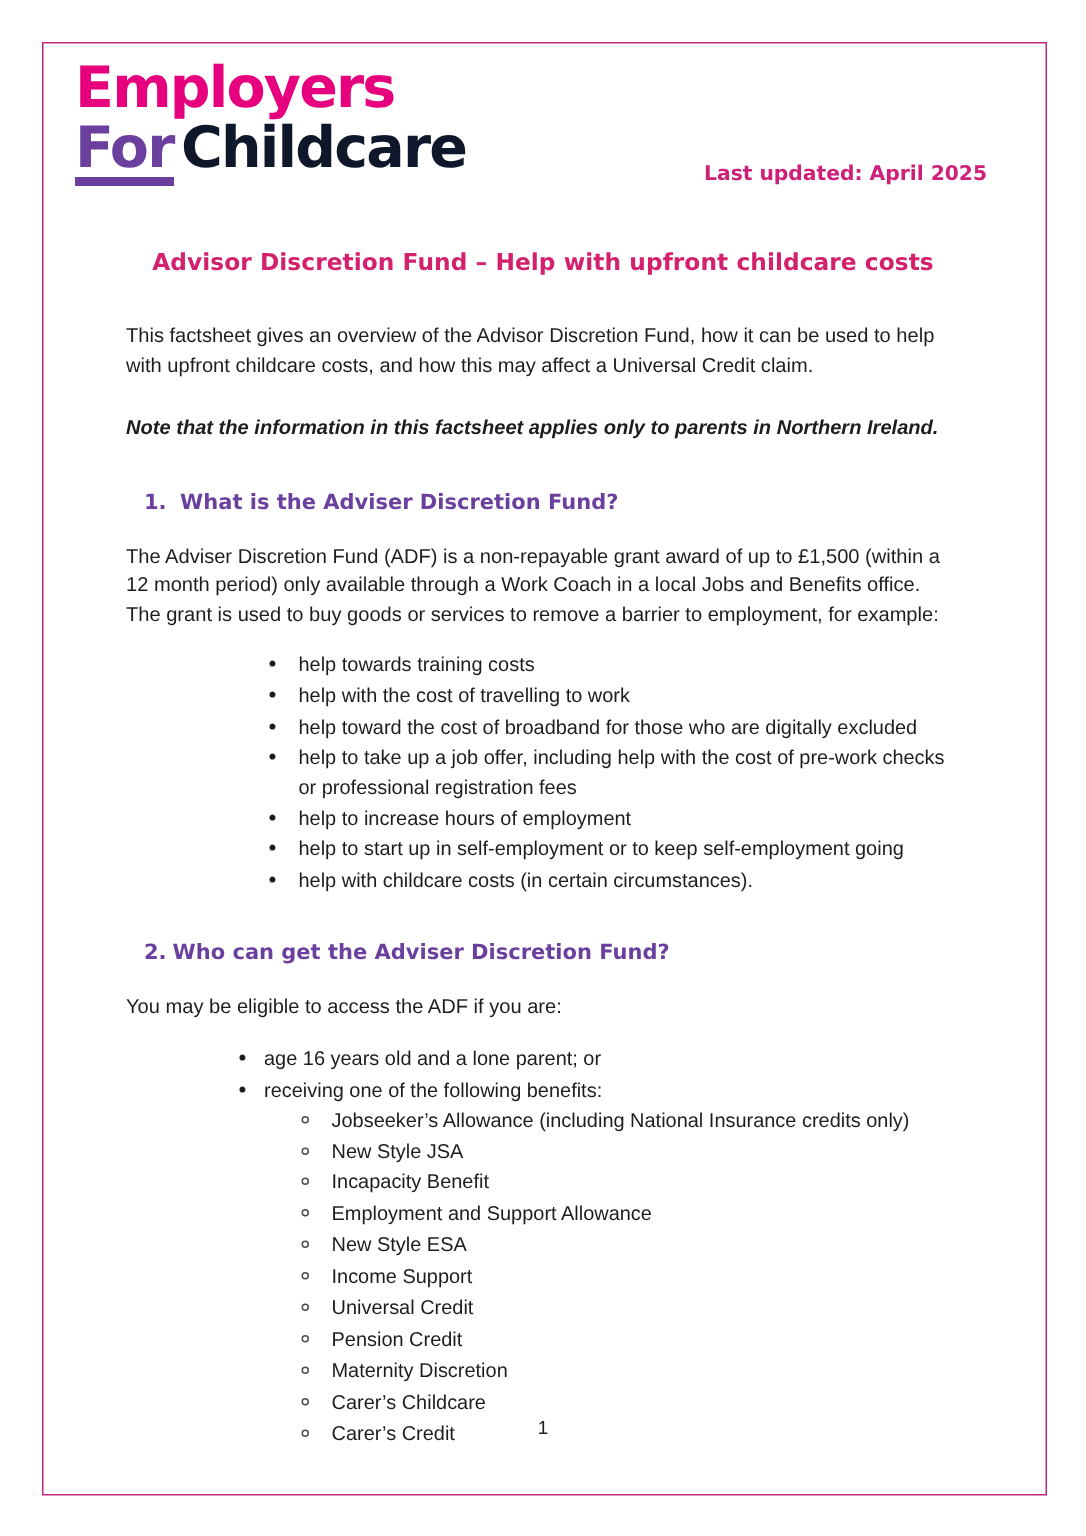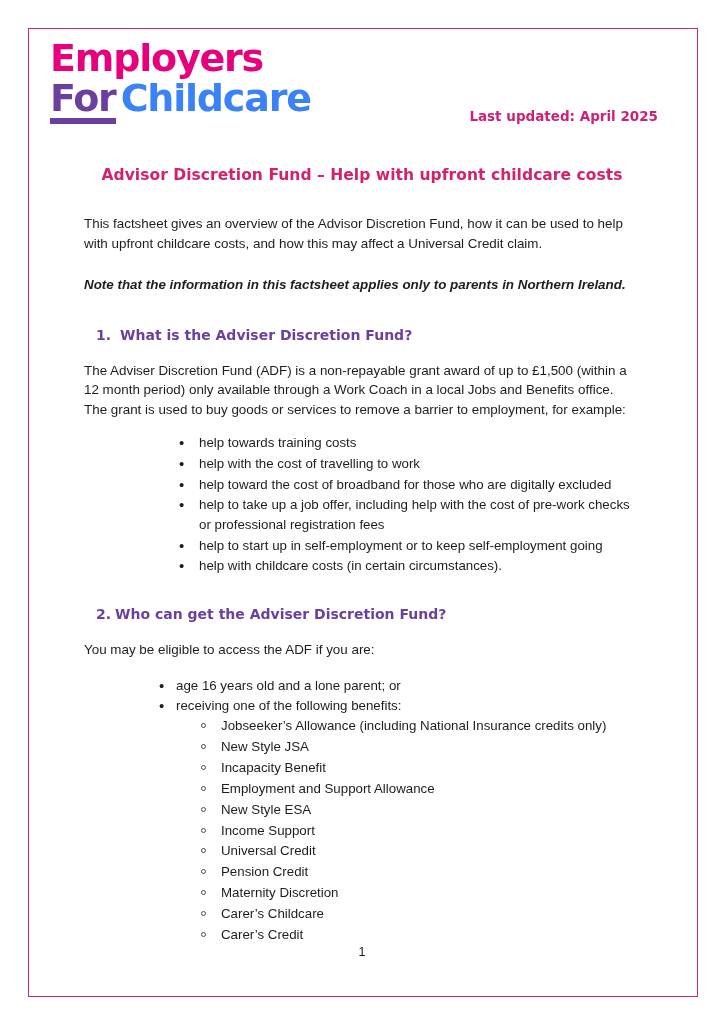--- a/index.html
+++ b/index.html
@@ -76,21 +76,21 @@
     margin-top: 2px;
     white-space: nowrap;
   }
   .logo-for {
     color: #6b3f9e;
     border-bottom: 6px solid #6b3f9e;
     padding-bottom: 1px;
     display: inline-block;
   }
   .logo-childcare {
-    color: #3b82f6;
+    color: #0f172a;
     margin-left: 5px;
   }
 
   .last-updated {
     position: absolute;
     right: 8px;
     top: 70px;
     font-family: "DejaVu Sans", sans-serif;
     font-size: 13.5px;
     font-weight: bold;
@@ -239,20 +239,21 @@
       <span class="num">1.</span><span>What is the Adviser Discretion Fund?</span>
     </h2>
 
     <p class="para after-heading">The Adviser Discretion Fund (ADF) is a non-repayable grant award of up to £1,500 (within a 12 month period) only available through a Work Coach in a local Jobs and Benefits office.  The grant is used to buy goods or services to remove a barrier to employment, for example:</p>
 
     <ul class="bullets">
       <li>help towards training costs</li>
       <li>help with the cost of travelling to work</li>
       <li>help toward the cost of broadband for those who are digitally excluded</li>
       <li>help to take up a job offer, including help with the cost of pre-work checks or professional registration fees</li>
+      <li>help to increase hours of employment</li>
       <li>help to start up in self-employment or to keep self-employment going</li>
       <li>help with childcare costs (in certain circumstances).</li>
     </ul>
 
     <h2 class="section-heading h2">
       <span class="num">2.</span><span>Who can get the Adviser Discretion Fund?</span>
     </h2>
 
     <p class="para after-heading">You may be eligible to access the ADF if you are:</p>
 

